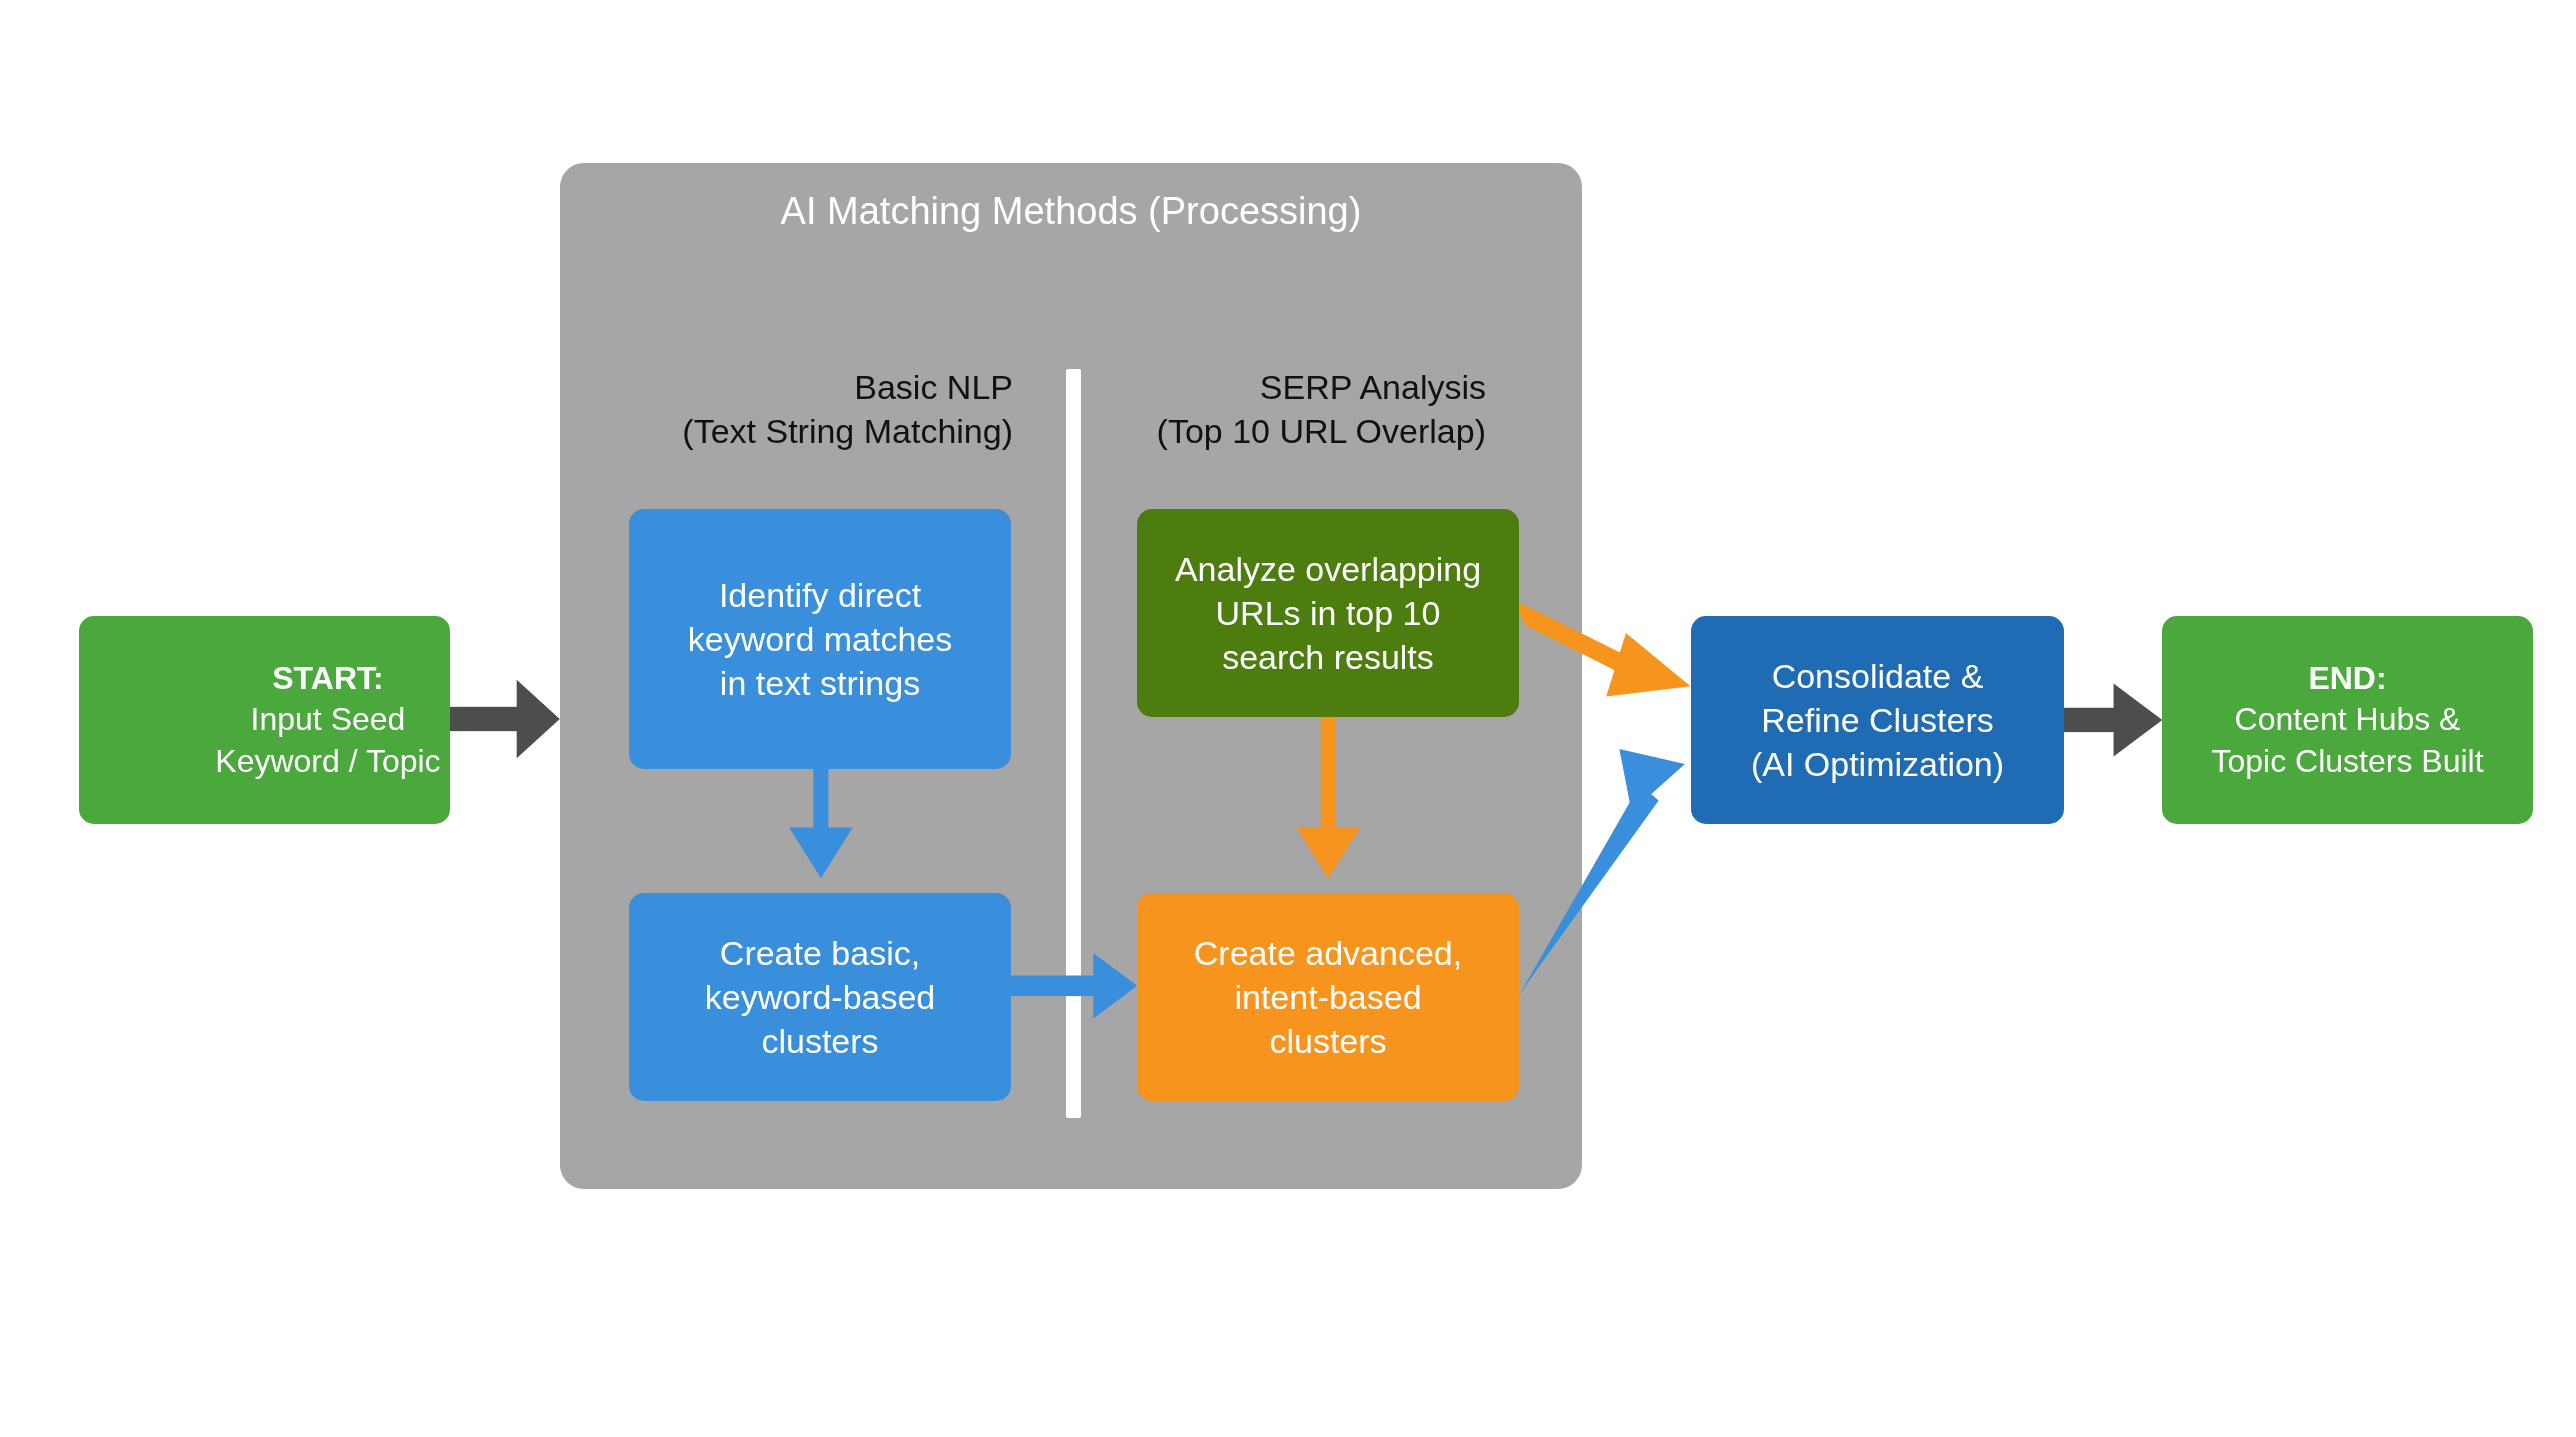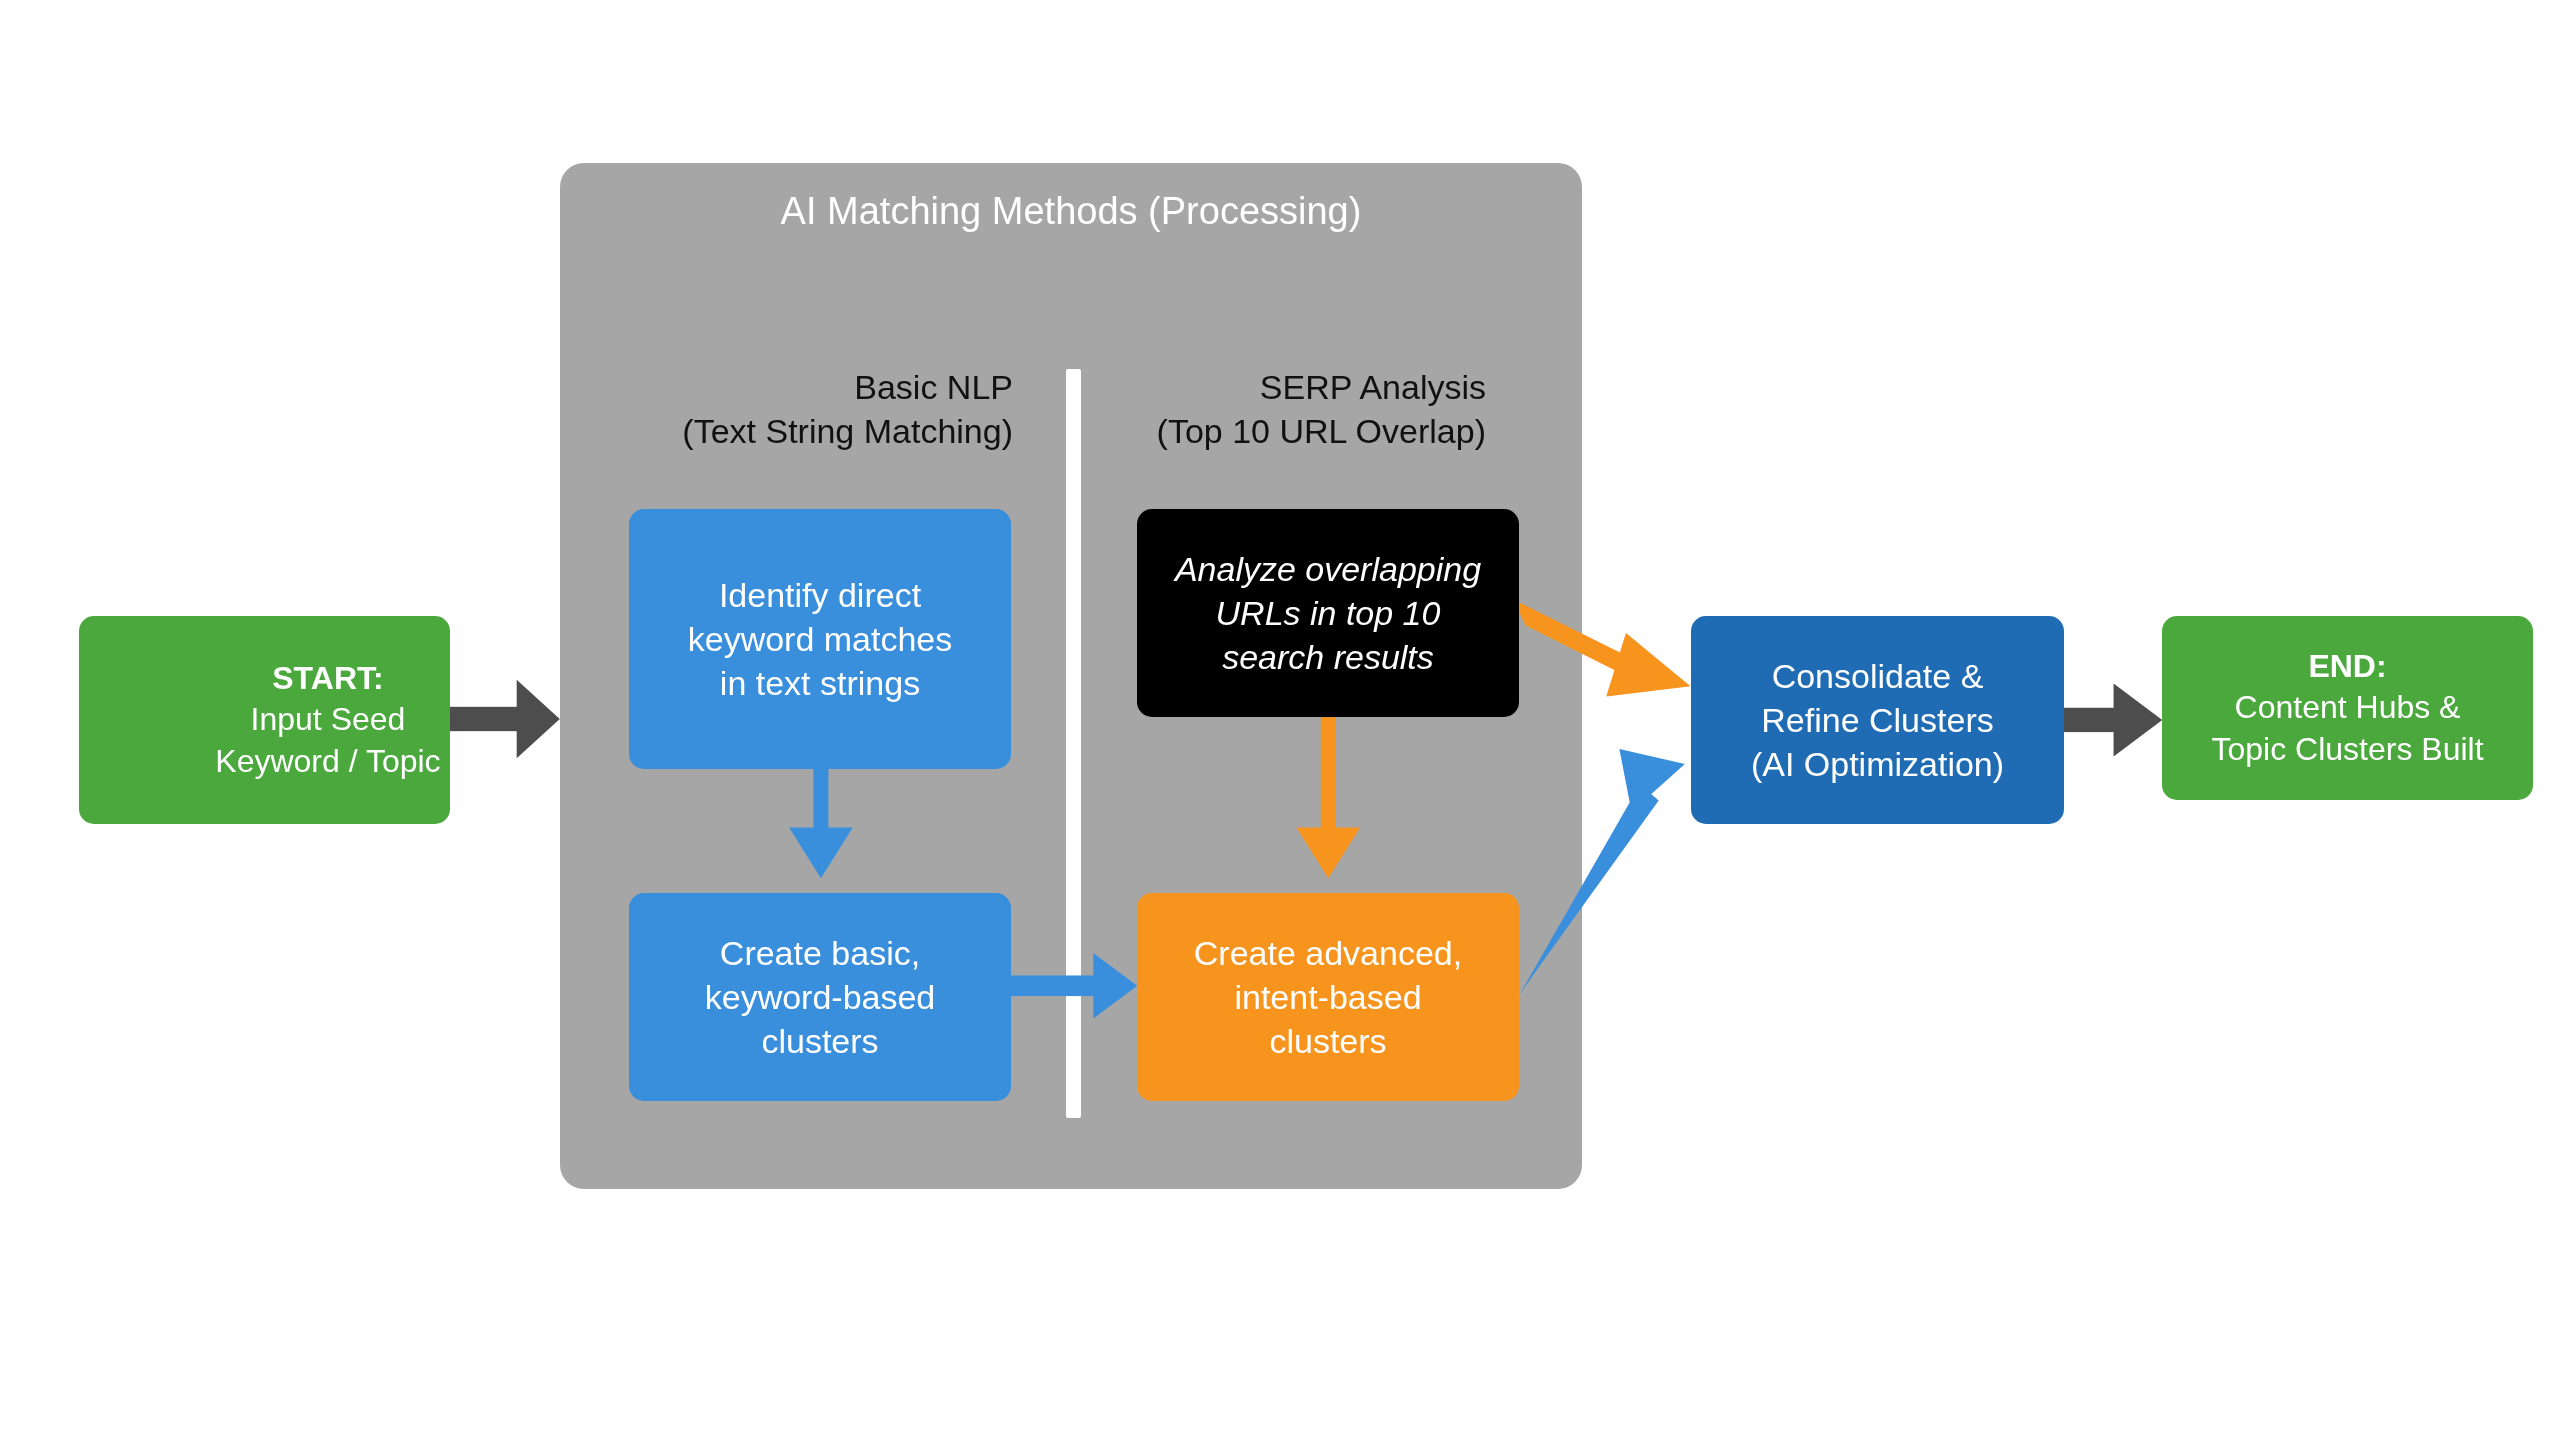--- a/index.html
+++ b/index.html
@@ -110,36 +110,35 @@
     background: #3a8fdd;
     font-size: 34px;
   }
   .n-nlp-bot {
     left: 629px; top: 893px; width: 382px; height: 208px;
     background: #3a8fdd;
     font-size: 34px;
   }
   .n-serp-top {
     left: 1137px; top: 509px; width: 382px; height: 208px;
-    background: #000000;
-    font-size: 34px;
-    font-style: italic;
+    background: #4d7c0f;
+    font-size: 34px;
   }
   .n-serp-bot {
     left: 1137px; top: 893px; width: 382px; height: 208px;
     background: #f7941e;
     font-size: 34px;
   }
   .n-consolidate {
     left: 1691px; top: 616px; width: 373px; height: 208px;
     background: #1f6cb4;
     font-size: 34px;
   }
   .n-end {
-    left: 2162px; top: 616px; width: 371px; height: 184px;
+    left: 2162px; top: 616px; width: 371px; height: 208px;
     background: #4aa83d;
     font-size: 32px;
   }
 </style>
 </head>
 <body>
 
 <div id="canvas">
 
   <div class="panel"></div>

